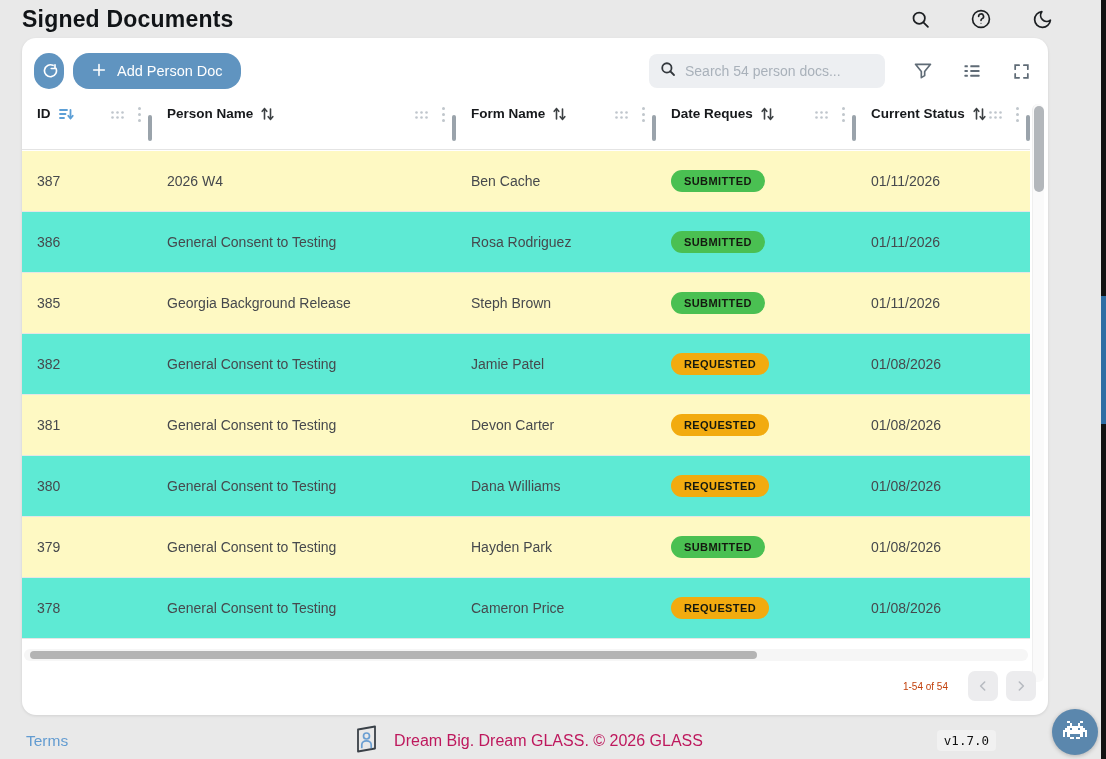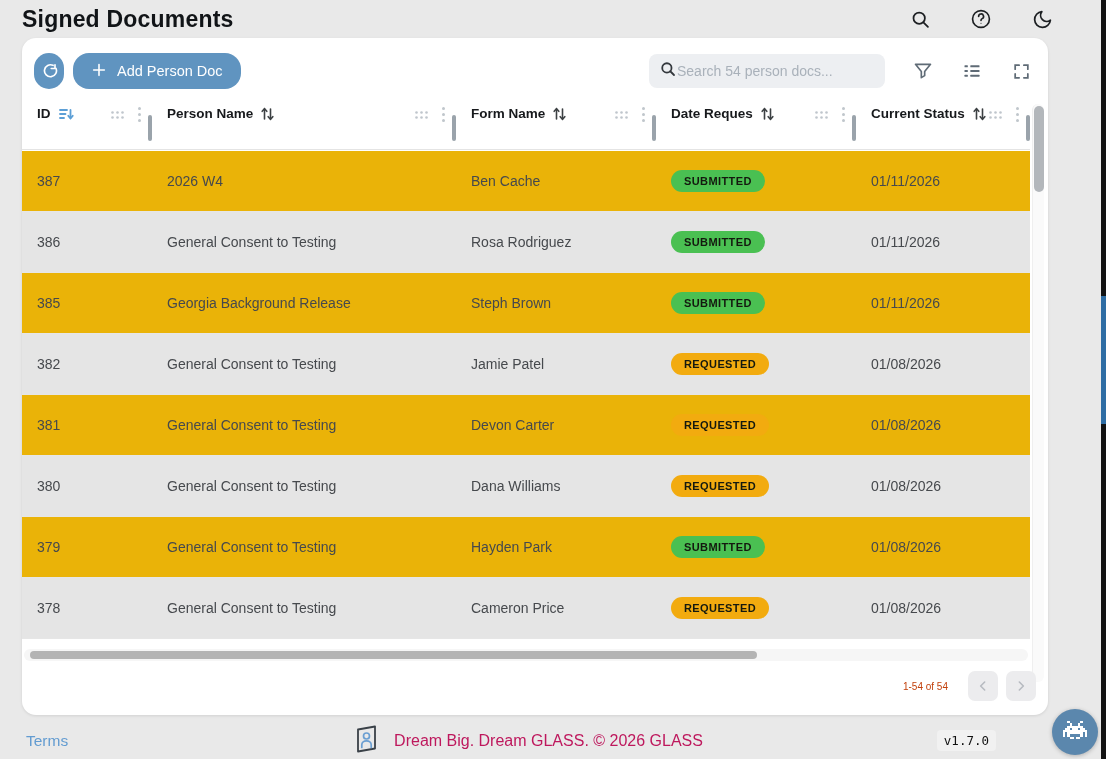--- a/index.html
+++ b/index.html
@@ -18,38 +18,38 @@
   .card {
     position:absolute; left:22px; top:38px; width:1026px; height:677px;
     background:#fff; border-radius:14px; box-shadow:0 1px 3px rgba(0,0,0,.10);
   }
   
   .toolbar { position:absolute; top:14px; left:12px; right:12px; height:38px; display:flex; align-items:center; }
   .btn-blue { background:#6094c0; color:#fff; border:none; border-radius:16px; display:flex; align-items:center; justify-content:center; cursor:pointer; }
   .refresh-btn { width:30px; height:36px; }
   .add-btn { height:36px; padding:0 18px; margin-left:9px; font-size:14.5px; gap:10px; font-family:inherit; }
   .toolbar-right { margin-left:auto; display:flex; align-items:center; gap:27px; margin-right:4px; }
-  .search-box { width:236px; height:34px; background:#edeff2; border-radius:8px; display:flex; align-items:center; padding:0 10px; }
+  .search-box { width:236px; height:34px; background:#edeff2; border-radius:8px; display:flex; align-items:center; padding:0 10px; gap:8px; }
   .search-box input { border:none; background:transparent; outline:none; font-size:14px; color:#3c4043; width:100%; font-family:inherit; }
   .search-box input::placeholder { color:#a9b1ba; }
   .tool-icon { width:22px; height:22px; color:#5f6b76; display:flex; align-items:center; justify-content:center; cursor:pointer; }
 
   
   .thead { position:absolute; top:68px; left:0; width:1008px; height:44px; display:grid;
            grid-template-columns:130px 304px 200px 200px 174px; border-bottom:1px solid #e4e4e4; }
   .th { position:relative; display:flex; align-items:flex-start; padding:0 10px 0 15px; font-size:13.5px; font-weight:bold; color:#17191c; }
   .th .label { white-space:nowrap; overflow:hidden; }
   .th .sort { margin-left:7px; display:flex; align-items:center; flex:0 0 auto; }
   .th .right-ctrls { margin-left:auto; display:flex; align-items:center; gap:12px; }
   .col-divider { position:absolute; right:0; top:9px; width:4px; height:26px; background:#9aa3ab; border-radius:2px; }
   .drag-dots, .kebab { cursor:pointer; color:#c0c6cc; display:flex; }
 
   .tbody { position:absolute; top:113px; left:0; width:1008px; }
-  .tr { display:grid; grid-template-columns:130px 304px 200px 200px 174px; height:61px; align-items:center; background:#eab308; border-bottom:1px solid #e6e6e6; }
-  .tr.alt { background:#e5e5e5; }
+  .tr { display:grid; grid-template-columns:130px 304px 200px 200px 174px; height:61px; align-items:center; background:#fef9c3; border-bottom:1px solid #e6e6e6; }
+  .tr.alt { background:#5eead4; }
   .td { padding-left:15px; font-size:14px; color:#46494d; white-space:nowrap; overflow:hidden; }
   .badge { display:inline-block; padding:5px 13px; border-radius:999px; font-size:11px; font-weight:bold; color:#14190f; letter-spacing:.4px; }
 
   
   .v-scroll-track { position:absolute; top:66px; right:4px; width:12px; height:578px; background:#fafafa; border-left:1px solid #efefef; border-radius:6px; }
   .v-scroll-thumb { position:absolute; top:2px; left:1px; width:10px; height:86px; background:#b3b7bb; border-radius:5px; cursor:grab; }
 
   
   .h-scroll-track { position:absolute; top:611px; left:2px; width:1004px; height:12px; background:#f6f6f6; border-radius:6px; }
   .h-scroll-thumb { position:absolute; top:2px; left:6px; width:727px; height:8px; background:#b4b4b4; border-radius:4px; cursor:grab; }

